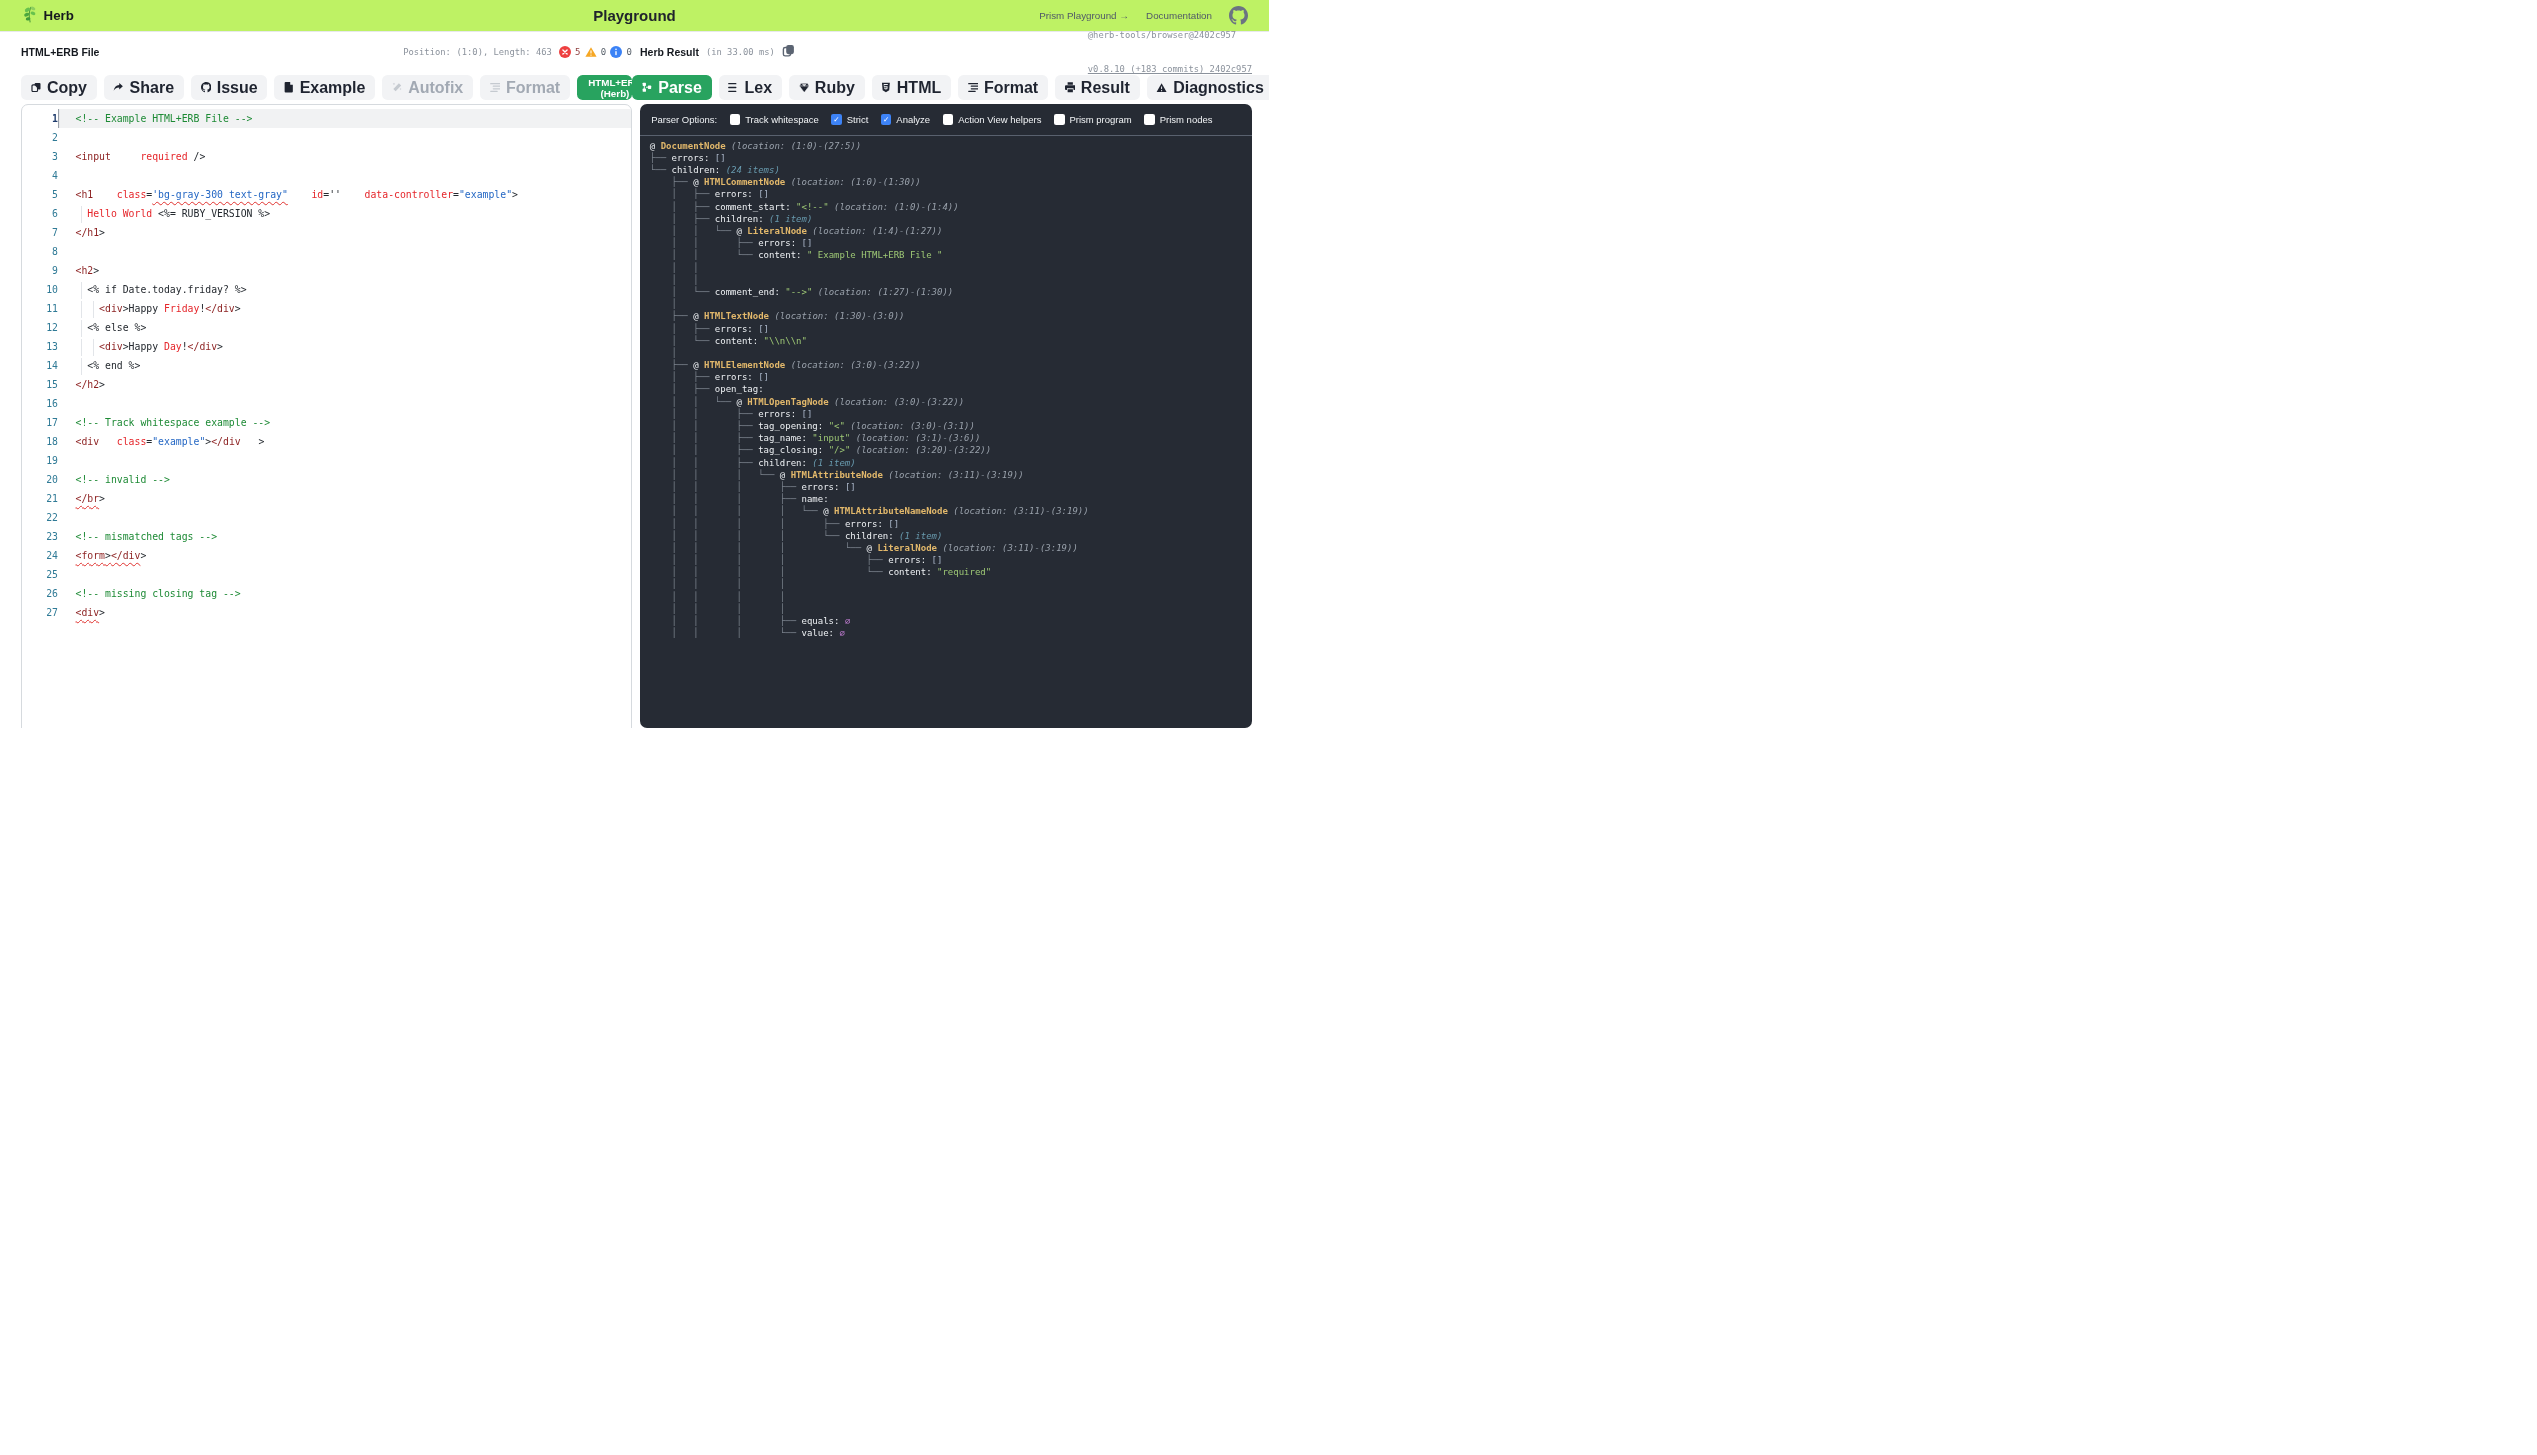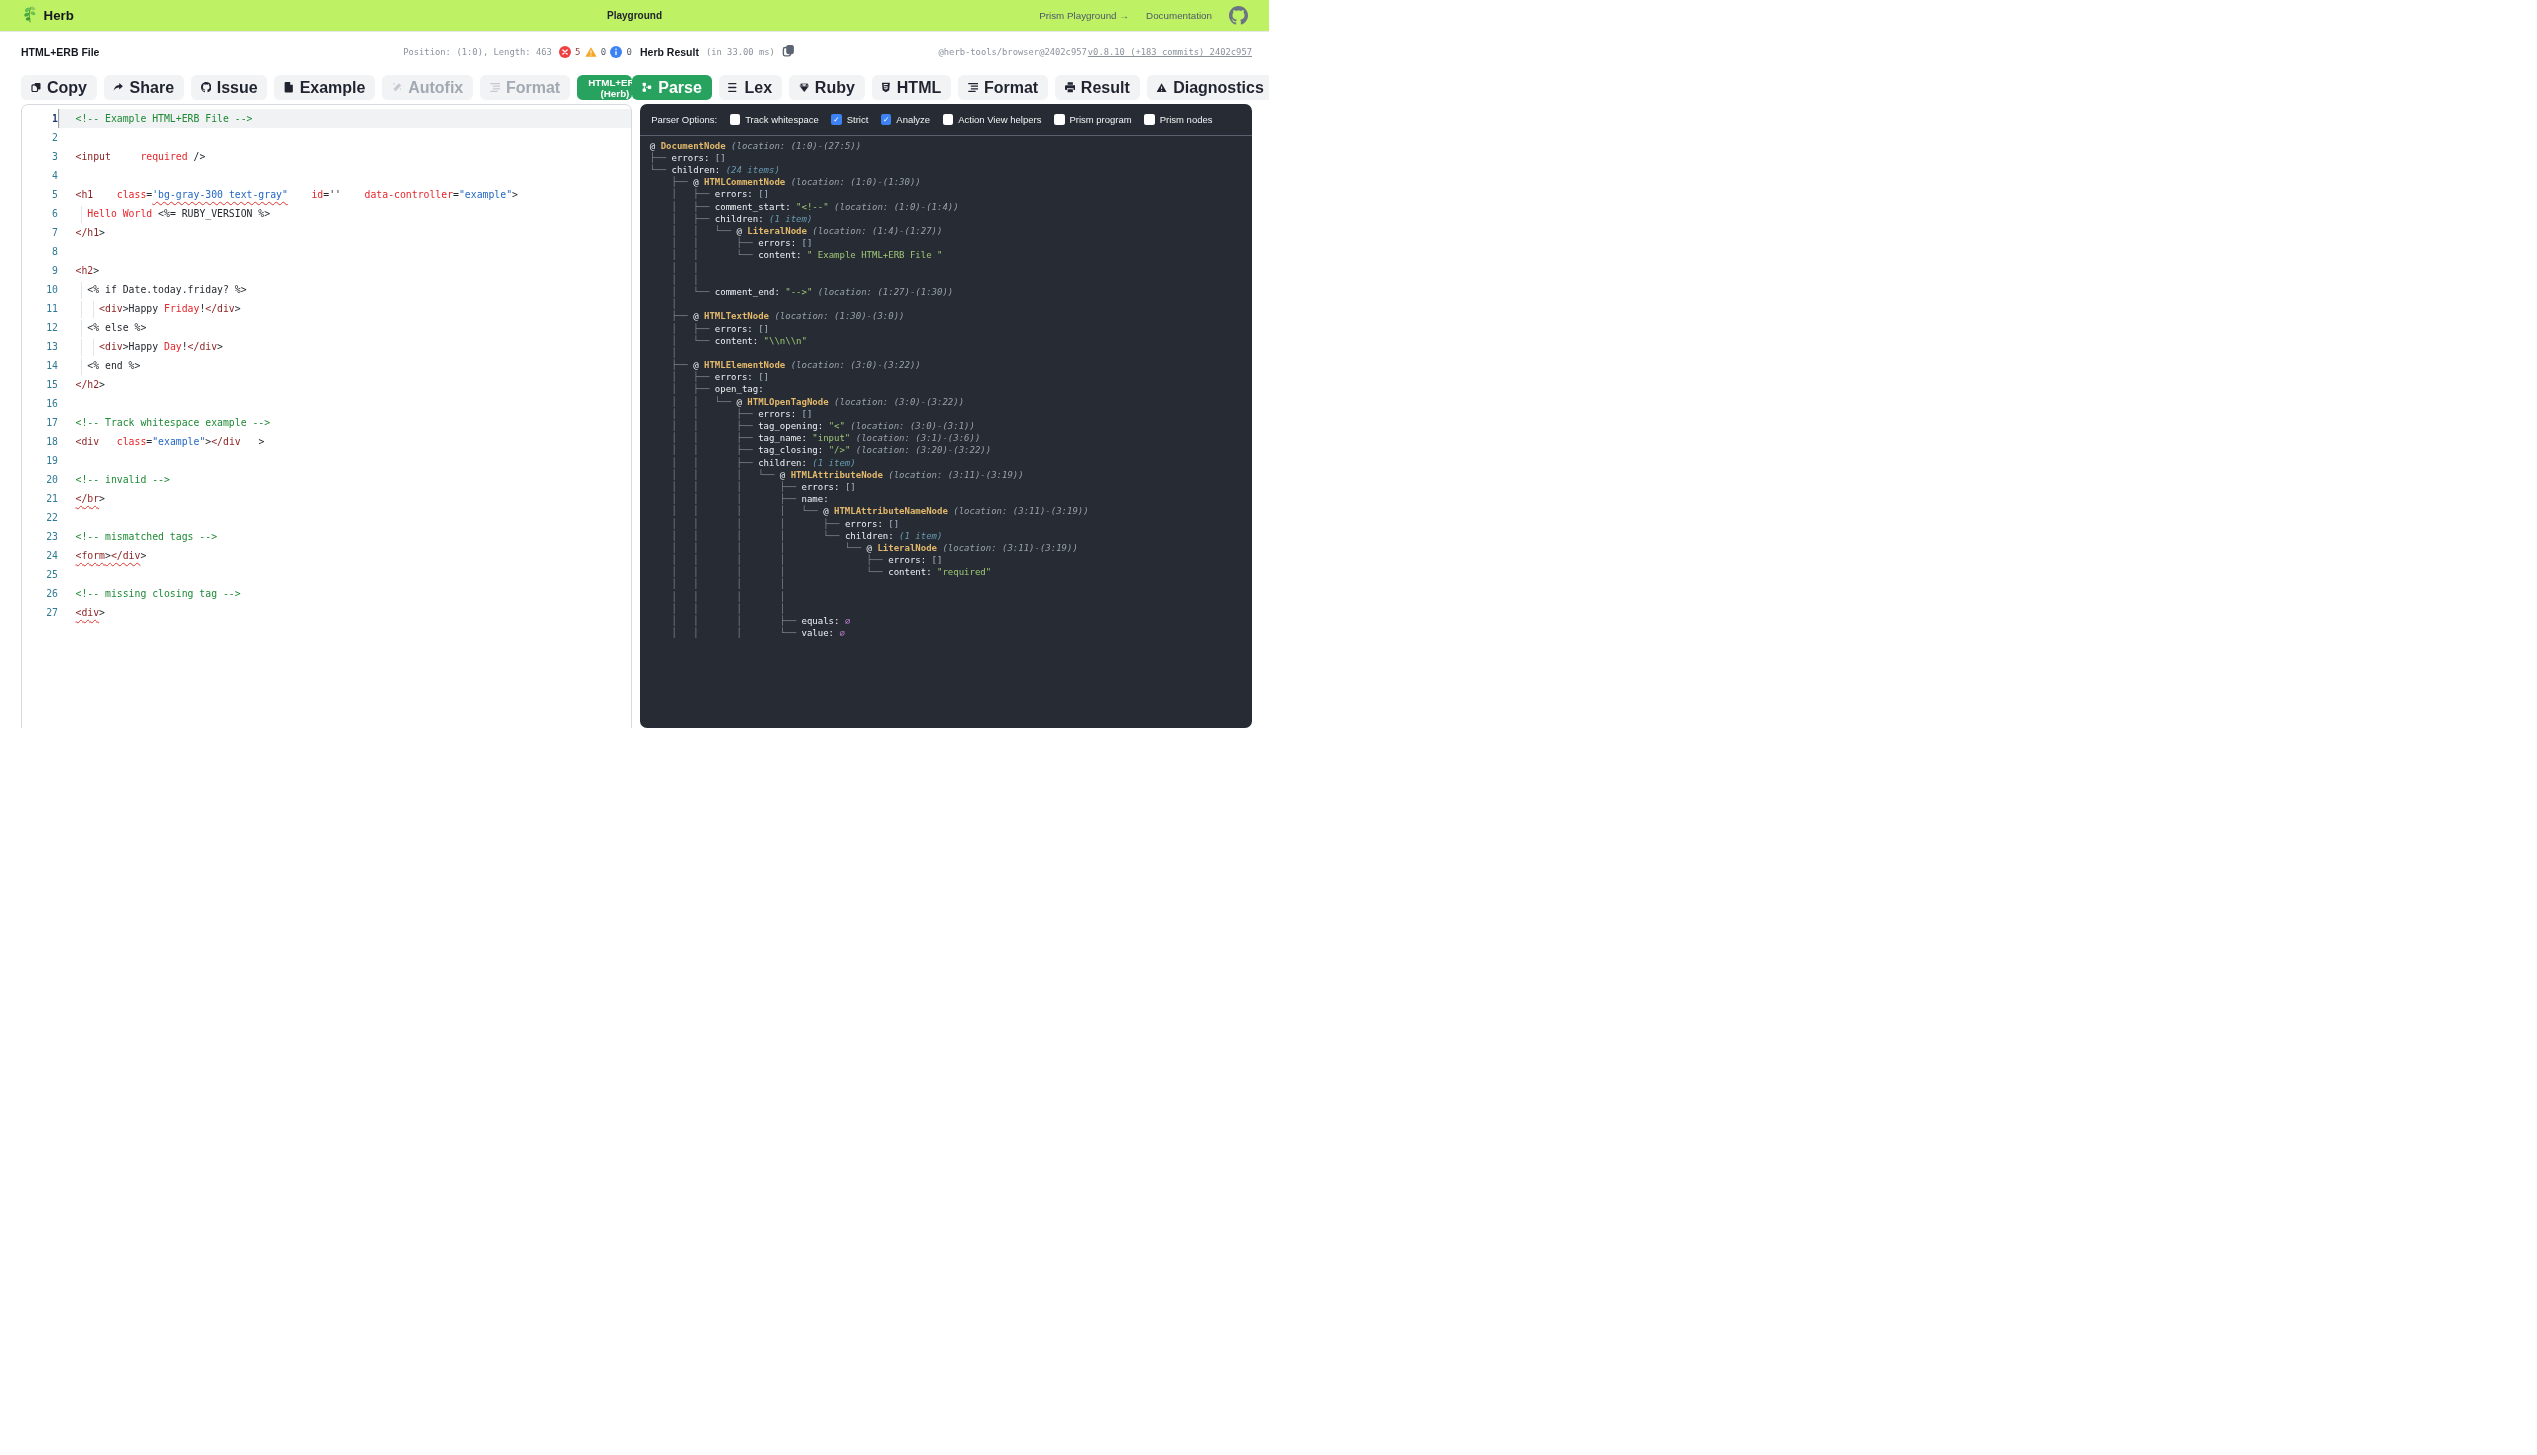--- a/index.html
+++ b/index.html
@@ -5,40 +5,40 @@
   * { box-sizing: border-box; margin: 0; padding: 0; }
   html,body { width:1269px; height:728px; overflow:hidden; background:#ffffff;
     font-family:"Liberation Sans", sans-serif; color:#1f2430; }
   .page { position:relative; width:1269px; height:728px; }
 
   
   .app-header { position:absolute; left:0; top:0; width:1269px; height:31.5px;
     border-bottom:0.7px solid #e7e9ec; display:flex; align-items:center; padding:0 21px; background:#bef264; }
   .logo-wrap { display:flex; align-items:center; gap:5.6px; }
   .logo-text { font-size:13.3px; font-weight:700; color:#15191f; }
-  .app-title { position:absolute; left:0; right:0; text-align:center; font-size:10px; font-weight:600; color:#20242c; pointer-events:none; }
+  .app-title { position:absolute; left:0; right:0; text-align:center; font-size:15px; font-weight:600; color:#20242c; pointer-events:none; }
   .header-right { margin-left:auto; display:flex; align-items:center; gap:17px; z-index:2; }
   .header-link { font-size:9.8px; color:#505968; text-decoration:none; cursor:pointer;text-align:center; }
   .gh-icon svg { display:block; }
 
   
   .pane-head { position:absolute; top:43px; height:18px; display:flex; align-items:center; }
   .pane-head.left  { left:21px;  width:611px; }
   .pane-head.right { left:640px; width:612px; }
   .pane-title { font-size:10.5px; font-weight:700; color:#15191f; }
   .pos-block { margin-left:auto; display:flex; align-items:center; gap:5.6px;
     font-family:"DejaVu Sans Mono", monospace; font-size:8.8px; color:#8b929c; }
   .badge-group { display:flex; align-items:center; gap:4.2px; margin-left:7px; }
   .badge { width:12px; height:12px; display:inline-flex; align-items:center; justify-content:center; }
   .badge-count { font-size:9px; font-family:"DejaVu Sans Mono", monospace; }
   .count-err { color:#8f3f3f; } .count-warn { color:#57606a; } .count-info { color:#57606a; }
   .timing { margin-left:7px; font-family:"DejaVu Sans Mono", monospace; font-size:8.8px; color:#8b929c; }
   .copy-result { margin-left:7px; cursor:pointer; }
-  .version-block { margin-left:auto; display:flex; gap:1px;
-    font-family:"DejaVu Sans Mono", monospace; font-size:8.8px; color:#8b929c; }
+  .version-block { margin-left:auto; display:flex; gap:24px;
+    font-family:"DejaVu Sans Mono", monospace; font-size:8.8px; color:#8b929c;flex-direction:column; }
   .version-link { color:#8b929c; text-decoration:underline; cursor:pointer; }
 
   
   .toolbar { position:absolute; top:75px; height:25px; display:flex; align-items:center; gap:7px; }
   .toolbar.left  { left:21px;  width:611px; }
   .toolbar.right { left:647px; width:612px;justify-content:center; }
   .btn { height:25px; display:inline-flex; align-items:center; gap:5.6px; padding:0 9.8px;
     background:#f2f3f5; border:none; border-radius:5.6px; font-size:16px; font-weight:700;
     color:#1f2430; font-family:"Liberation Sans", sans-serif; cursor:pointer; white-space:nowrap; }
   .btn .i { display:inline-flex; }

